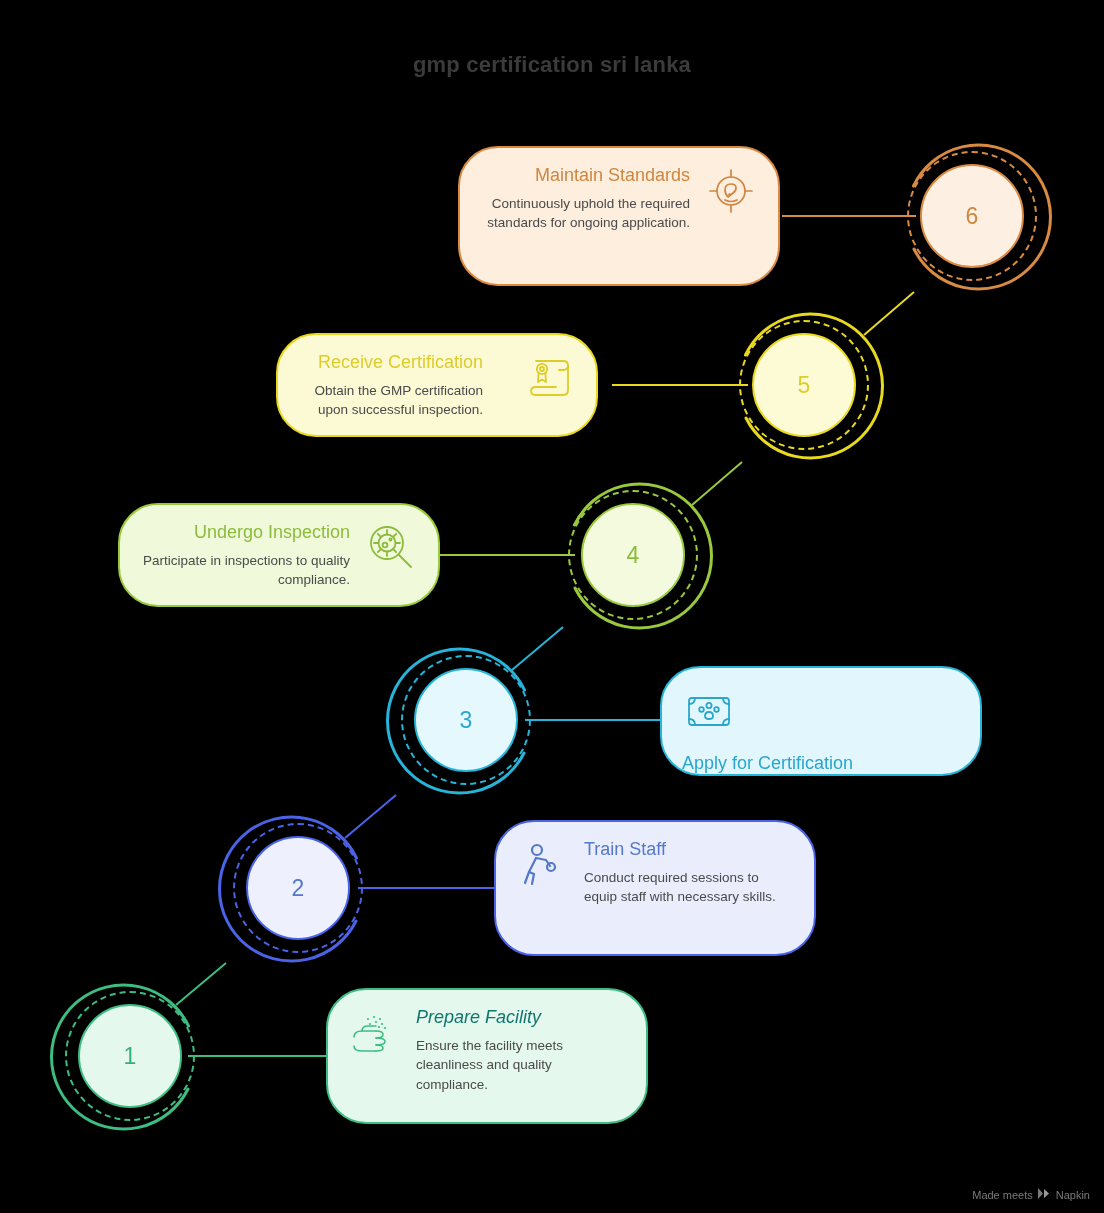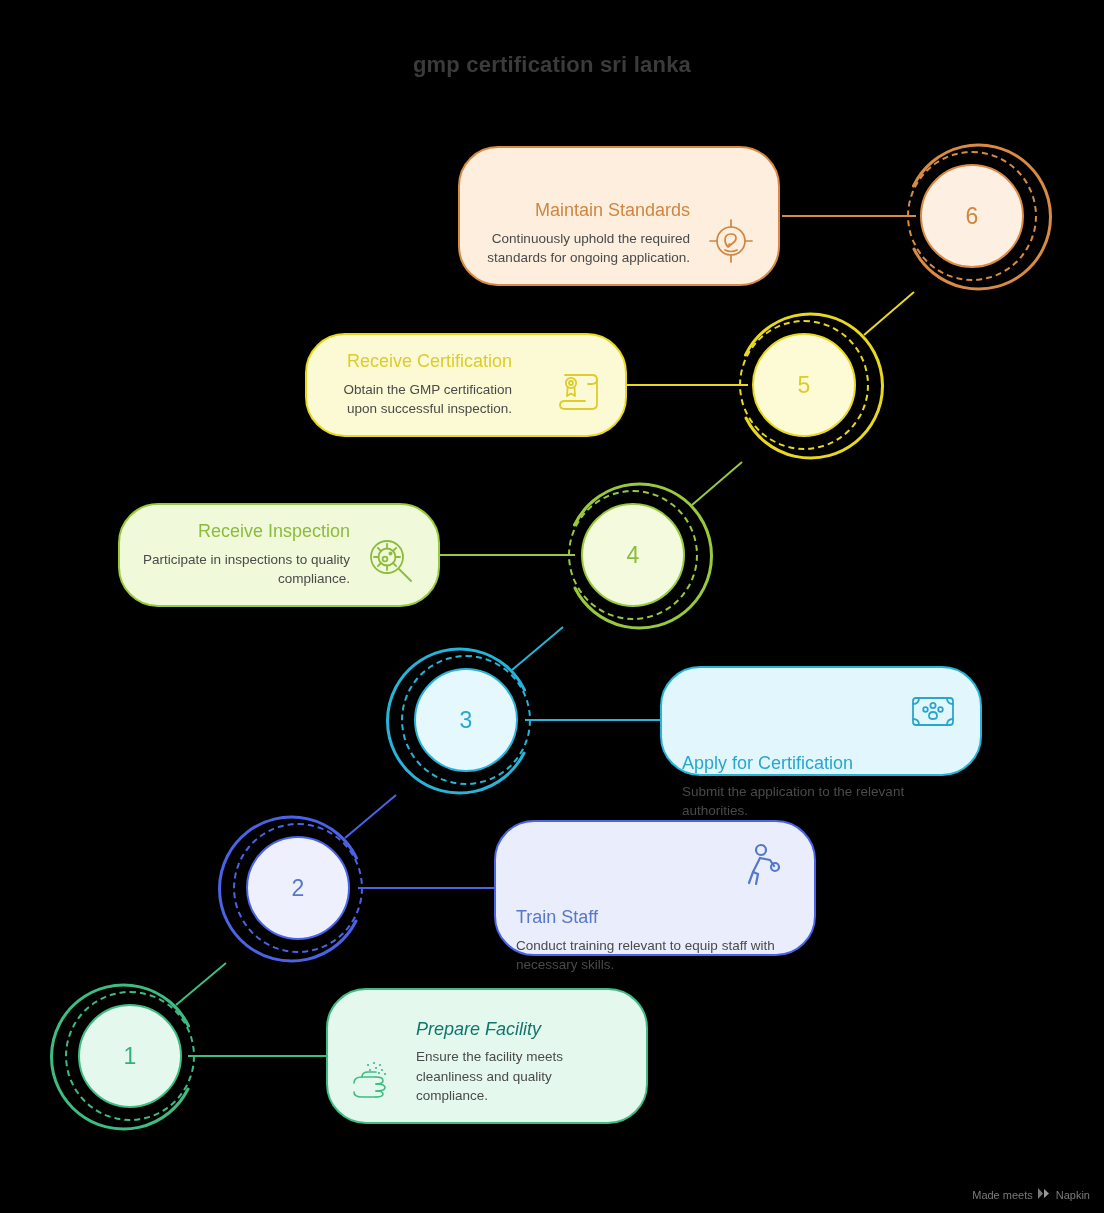--- a/index.html
+++ b/index.html
@@ -62,21 +62,21 @@
     position: absolute;
     left: 0; top: 0;
     width: 164px; height: 164px;
   }
   
   .card {
     position: absolute;
     border: 2px solid;
     border-radius: 40px;
     display: flex;
-    align-items: flex-end;
+    align-items: flex-start;
     padding: 16px 20px;
     gap: 14px;
   }
   .card.icon-right { flex-direction: row; }
   .card .txt { flex: 1; }
   .card.icon-right .txt { text-align: right; }
   .card.icon-left .txt { text-align: left; }
   .card h3 {
     font-size: 18px;
     font-weight: normal;
@@ -173,35 +173,35 @@
   </div>
 
   <div class="badge" style="left:216px; top:806px;">
     <svg class="arc" viewBox="0 0 164 164">
       <path d="M 140.5 52 A 72 72 0 1 0 140 115" fill="none" stroke="#4a63e7" stroke-width="3" stroke-linecap="round"></path>
     </svg>
     <div class="ring-dash" style="border-color:#4a63e7;"></div>
     <div class="core" style="border-color:#4a63e7; background:#eef1fd; color:#5578c9;">2</div>
   </div>
 
-  <div class="card icon-left" style="left:494px; top:820px; width:322px; height:136px; border-color:#4a63e7; background:#eaeefc;flex-direction:column;">
+  <div class="card icon-left" style="left:494px; top:820px; width:322px; height:136px; border-color:#4a63e7; background:#eaeefc;">
     <span class="icon">
       <svg viewBox="0 0 54 54">
         <g fill="none" stroke="#5578c9" stroke-width="2.2" stroke-linecap="round" stroke-linejoin="round">
           <circle cx="21" cy="12" r="5"></circle>
           <path d="M20 20 L13 34 L18 36 L16 46"></path>
           <path d="M20 20 L30 22 L34 28"></path>
           <path d="M13 34 L9 45"></path>
           <circle cx="35" cy="29" r="4"></circle>
         </g>
       </svg>
     </span>
     <div class="txt">
       <h3 style="color:#5578c9;">Train Staff</h3>
-      <p>Conduct training relevant to equip staff with necessary skills.</p>
+      <p>Conduct required sessions to equip staff with necessary skills.</p>
     </div>
   </div>
 
   <div class="badge" style="left:384px; top:638px;">
     <svg class="arc" viewBox="0 0 164 164">
       <path d="M 140.5 52 A 72 72 0 1 0 140 115" fill="none" stroke="#27b4d9" stroke-width="3" stroke-linecap="round"></path>
     </svg>
     <div class="ring-dash" style="border-color:#27b4d9;"></div>
     <div class="core" style="border-color:#27b4d9; background:#e4f8fd; color:#2aa6cc;">3</div>
   </div>
@@ -217,35 +217,34 @@
           <path d="M47 35 q-6 0-6 6"></path>
           <path d="M27 28 q4 0 4 4 q0 3-4 3 q-4 0-4-3 q0-4 4-4z"></path>
           <circle cx="27" cy="21.5" r="2.6"></circle>
           <circle cx="19.5" cy="25.5" r="2.3"></circle>
           <circle cx="34.5" cy="25.5" r="2.3"></circle>
         </g>
       </svg>
     </span>
     <div class="txt">
       <h3 style="color:#2aa6cc;">Apply for Certification</h3>
-      <p>Submit the application to the relevant authorities.</p>
     </div>
   </div>
 
   <div class="badge" style="left:551px; top:473px;">
     <svg class="arc" viewBox="0 0 164 164">
       <path d="M 23.5 52 A 72 72 0 1 1 24 115" fill="none" stroke="#9ac93e" stroke-width="3" stroke-linecap="round"></path>
     </svg>
     <div class="ring-dash" style="border-color:#9ac93e;"></div>
     <div class="core" style="border-color:#9ac93e; background:#f3fade; color:#8cbc3c;">4</div>
   </div>
 
   <div class="card icon-right" style="left:118px; top:503px; width:322px; height:104px; border-color:#9ac93e; background:#f0f9da;">
     <div class="txt">
-      <h3 style="color:#8cbc3c;">Receive Inspection</h3>
+      <h3 style="color:#8cbc3c;">Undergo Inspection</h3>
       <p>Participate in inspections to quality compliance.</p>
     </div>
     <span class="icon">
       <svg viewBox="0 0 54 54">
         <g fill="none" stroke="#8cbc3c" stroke-width="1.8" stroke-linecap="round" stroke-linejoin="round">
           <circle cx="23" cy="22" r="16"></circle>
           <path d="M34.5 33.5 L47 46"></path>
           <circle cx="23" cy="22" r="8.5"></circle>
           <path d="M23 13.5 V9 M23 30.5 V35 M14.5 22 H10 M31.5 22 H36
                    M17 16 L13.8 12.8 M29 28 L32.2 31.2 M17 28 L13.8 31.2 M29 16 L32.2 12.8"></path>
@@ -257,21 +256,21 @@
   </div>
 
   <div class="badge" style="left:722px; top:303px;">
     <svg class="arc" viewBox="0 0 164 164">
       <path d="M 23.5 52 A 72 72 0 1 1 24 115" fill="none" stroke="#e8d91e" stroke-width="3" stroke-linecap="round"></path>
     </svg>
     <div class="ring-dash" style="border-color:#e8d91e;"></div>
     <div class="core" style="border-color:#e8d91e; background:#fdfbd6; color:#ddcc2a;">5</div>
   </div>
 
-  <div class="card icon-right" style="left:305px; top:333px; width:322px; height:104px; border-color:#e8d91e; background:#fbfad4;gap:39px;">
+  <div class="card icon-right" style="left:276px; top:333px; width:322px; height:104px; border-color:#e8d91e; background:#fbfad4;gap:39px;">
     <div class="txt">
       <h3 style="color:#ddcc2a;">Receive Certification</h3>
       <p>Obtain the GMP certification upon successful inspection.</p>
     </div>
     <span class="icon">
       <svg viewBox="0 0 54 54">
         <g fill="none" stroke="#ddcc2a" stroke-width="1.8" stroke-linecap="round" stroke-linejoin="round">
           <path d="M14 10 H41"></path>
           <path d="M41 10 q5 0 5 4.5 q0 4.5-5 4.5 h-4"></path>
           <path d="M46 14.5 V39 q0 5-5 5 H14"></path>

